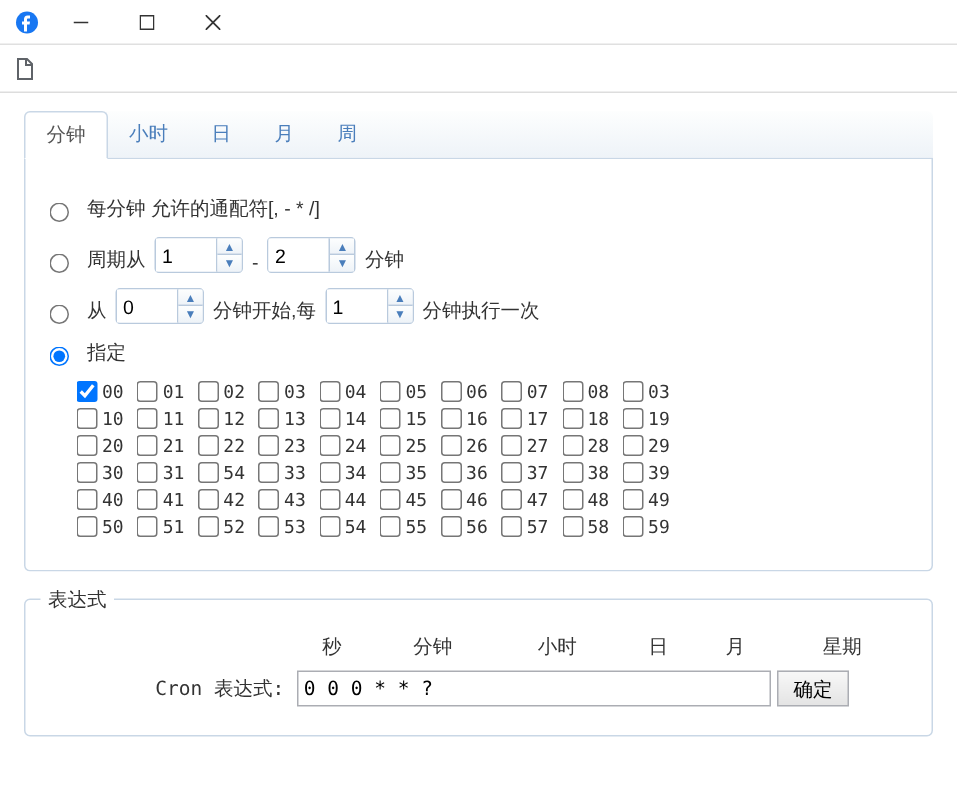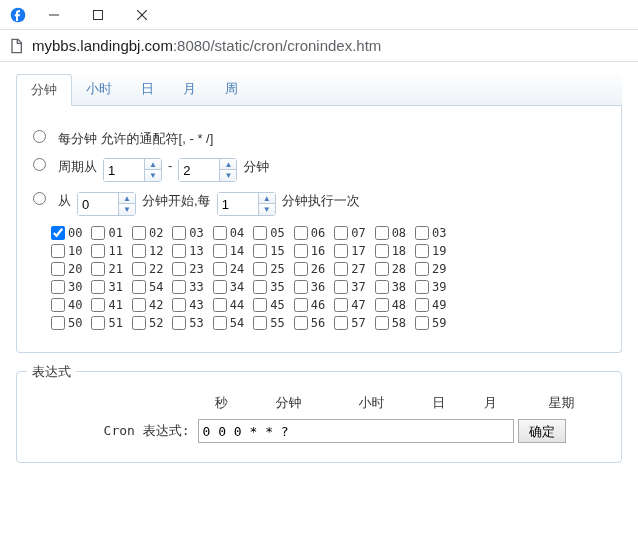--- a/index.html
+++ b/index.html
@@ -12,21 +12,21 @@
 .addressbar .doc-icon { width: 16px; height: 16px; margin-right: 8px; color: #5f6368; }
 .addressbar .url { font-size: 15px; color: #202124; }
 .addressbar .url .host { color: #202124; }
 .addressbar .url .port { color: #5f6368; }
 .addressbar .url .path { color: #5f6368; }
 .content { padding: 12px 16px; }
 .tabs { display: flex; border-bottom: 1px solid #c9d7e6; background: linear-gradient(#fdfefe,#eef3f8); border-radius: 4px 4px 0 0; }
 .tab { padding: 6px 14px; color: #4a7ebb; font-size: 13px; cursor: pointer; border-right: 1px solid transparent; }
 .tab.active { background: #fff; color: #555; border: 1px solid #c9d7e6; border-bottom: 1px solid #fff; margin-bottom: -1px; border-radius: 4px 4px 0 0; position: relative; }
 .tabpanel { border: 1px solid #c9d7e6; border-top: none; padding: 14px 16px 18px 16px; border-radius: 0 0 4px 4px; }
-.opt-row { display: flex; align-items: flex-start; margin: 10px 0; font-size: 13px; color: #333; gap: 6px; flex-wrap: wrap; }
+.opt-row { display: flex; align-items: flex-end; margin: 10px 0; font-size: 13px; color: #333; gap: 6px; flex-wrap: wrap; }
 .opt-row input[type=radio] { margin-right: 6px; }
 .spinner { display: inline-flex; align-items: stretch; border: 1px solid #b9cadd; border-radius: 3px; height: 24px; background: #fff; }
 .spinner input { border: none; width: 40px; padding: 0 4px; font-size: 13px; outline: none; }
 .spinner .sp-btns { display: flex; flex-direction: column; border-left: 1px solid #b9cadd; }
 .spinner .sp-btn { width: 16px; height: 12px; display: flex; align-items: center; justify-content: center; font-size: 8px; color: #4a7ebb; cursor: pointer; background: linear-gradient(#fdfefe,#eef3f8); }
 .spinner .sp-btn:first-child { border-bottom: 1px solid #b9cadd; }
 .check-grid { margin-top: 8px; margin-left: 18px; }
 .check-row { display: flex; gap: 9px; margin: 4px 0; }
 .check-cell { display: flex; gap: 3px; font-family: monospace; font-size: 12px; }
 .check-cell input[type=checkbox] { width: 14px; height: 14px; }
@@ -64,23 +64,20 @@
         <line x1="10" y1="0" x2="0" y2="10" stroke="#333" stroke-width="1.2"></line>
       </svg>
     </div>
 </div>
 
 <div class="addressbar">
   <svg class="doc-icon" viewBox="0 0 24 24">
       <path fill="none" stroke="#5f6368" stroke-width="2" d="M6 2h9l5 5v15H6z"></path>
       <path fill="none" stroke="#5f6368" stroke-width="2" d="M14 2v6h6"></path>
     </svg>
-  <span class="url">
-    <span class="host">mybbs.landingbj.com</span><span class="port">:8080</span><span class="path">/static/cron/cronindex.htm</span>
-  </span>
 </div>
 
 <div class="content">
   <div class="tabs" id="tabs">
       <div class="tab active">分钟</div>
       <div class="tab">小时</div>
       <div class="tab">日</div>
       <div class="tab">月</div>
       <div class="tab">周</div>
     </div>
@@ -126,20 +123,24 @@
       <span class="spinner">
         <input value="1" style="">
         <span class="sp-btns">
             <span class="sp-btn">▲</span>
             <span class="sp-btn">▼</span>
           </span>
       </span>
       <span>分钟执行一次</span>
     </div>
 
+    <div class="opt-row">
+      <input type="radio" name="mopt" checked="" style="">
+      <span>指定</span>
+    </div>
 
     <div class="check-grid" id="minute-grid">
         <div class="check-row">
           <label class="check-cell">
             <input type="checkbox" checked="" style="">
             <span>00</span>
           </label>
           <label class="check-cell">
             <input type="checkbox" style="">
             <span>01</span>

